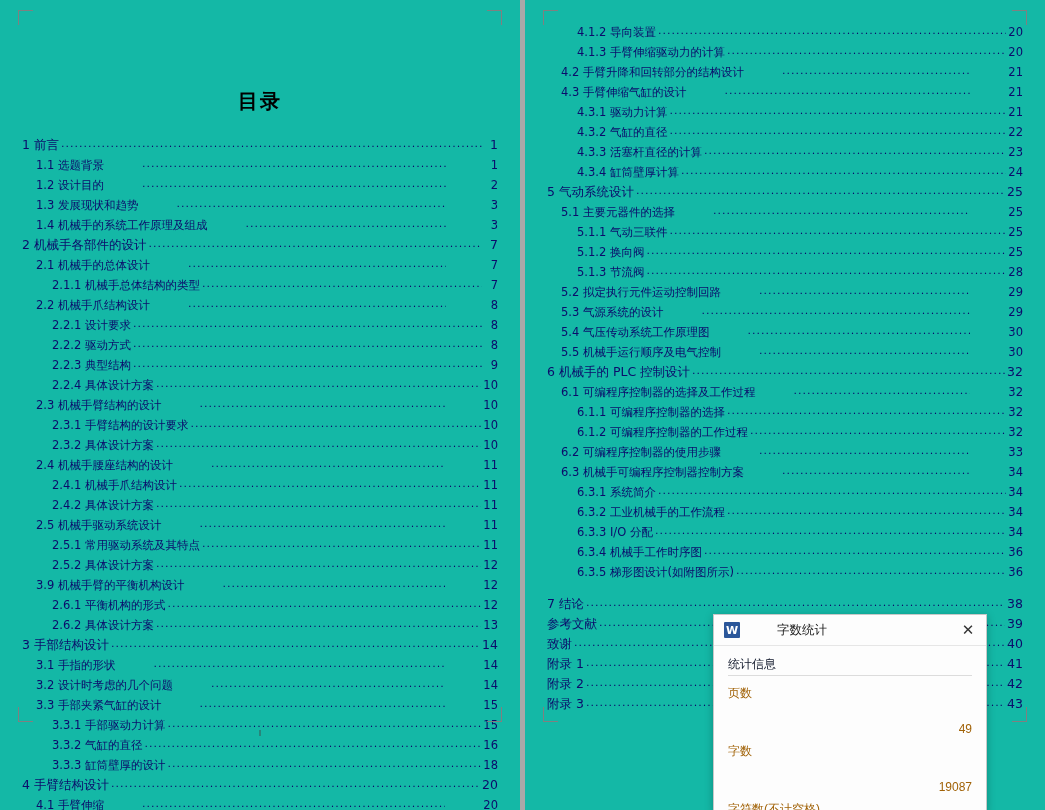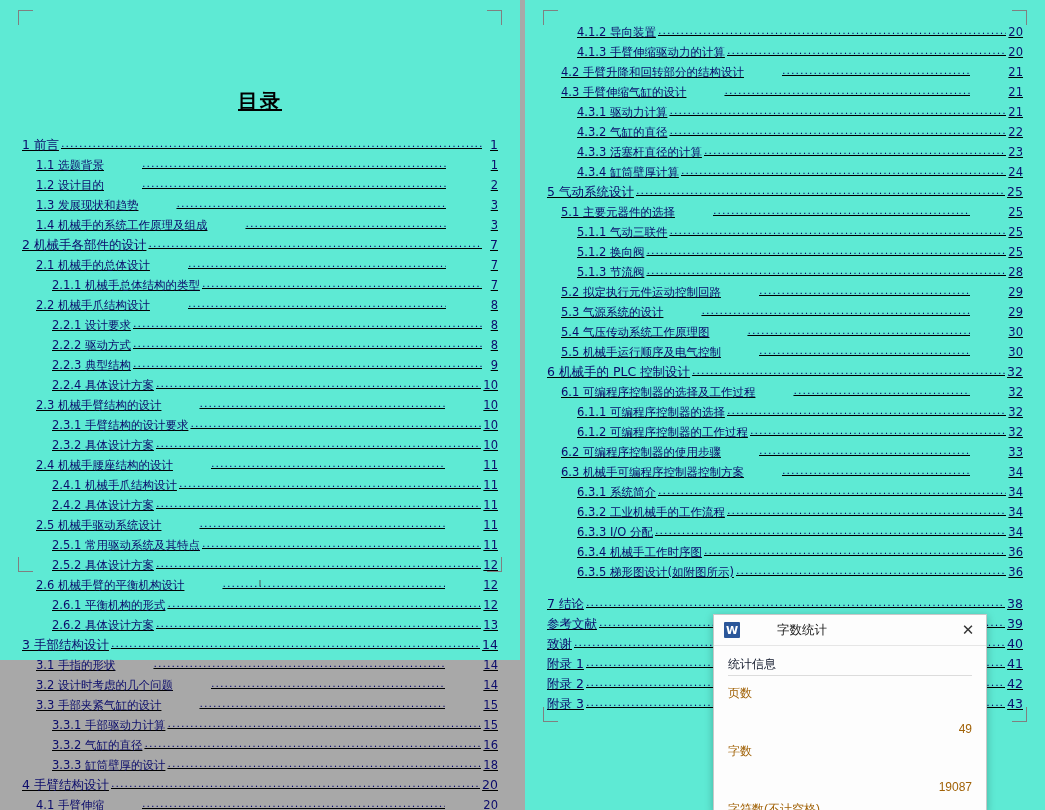--- a/index.html
+++ b/index.html
@@ -5,26 +5,25 @@
   html,body{margin:0;padding:0;}
   body{
     width:1045px;height:810px;
     background:#a8a8a8;
     font-family:"Liberation Sans","DejaVu Sans",sans-serif;
     overflow:hidden;
     position:relative;
   }
   .pages{display:flex;}
   .page{
-    background:#5eead4;
+    background:#14b8a6;
     position:relative;
     box-sizing:border-box;
-    text-decoration:underline;
-  }
-  .page-left{width:520px;height:660px;}
+  }
+  .page-left{width:520px;height:810px;}
   .page-gap{width:5px;height:810px;background:#a8a8a8;}
   .page-right{width:520px;height:810px;}
 
   
   .crop{position:absolute;width:14px;height:14px;}
   .crop.tl{border-left:1px solid #808080;border-top:1px solid #808080;}
   .crop.tr{border-right:1px solid #808080;border-top:1px solid #808080;}
   .crop.bl{border-left:1px solid #808080;border-bottom:1px solid #808080;}
   .crop.br{border-right:1px solid #808080;border-bottom:1px solid #808080;}
 
@@ -255,21 +254,21 @@
           <span class="lbl">2.5.1 常用驱动系统及其特点</span>
           <span class="dots">........................................................................................................................</span>
           <span class="pg">11</span>
         </div>
         <div class="toc-line lvl2">
           <span class="lbl">2.5.2 具体设计方案</span>
           <span class="dots">........................................................................................................................</span>
           <span class="pg">12</span>
         </div>
         <div class="toc-line lvl1">
-          <span class="lbl">2.6 机械手臂的平衡机构设计</span>
+          <span class="lbl">3.9 机械手臂的平衡机构设计</span>
           <span class="dots">........................................................................................................................</span>
           <span class="pg">12</span>
         </div>
         <div class="toc-line lvl2">
           <span class="lbl">2.6.1 平衡机构的形式</span>
           <span class="dots">........................................................................................................................</span>
           <span class="pg">12</span>
         </div>
         <div class="toc-line lvl2">
           <span class="lbl">2.6.2 具体设计方案</span>

